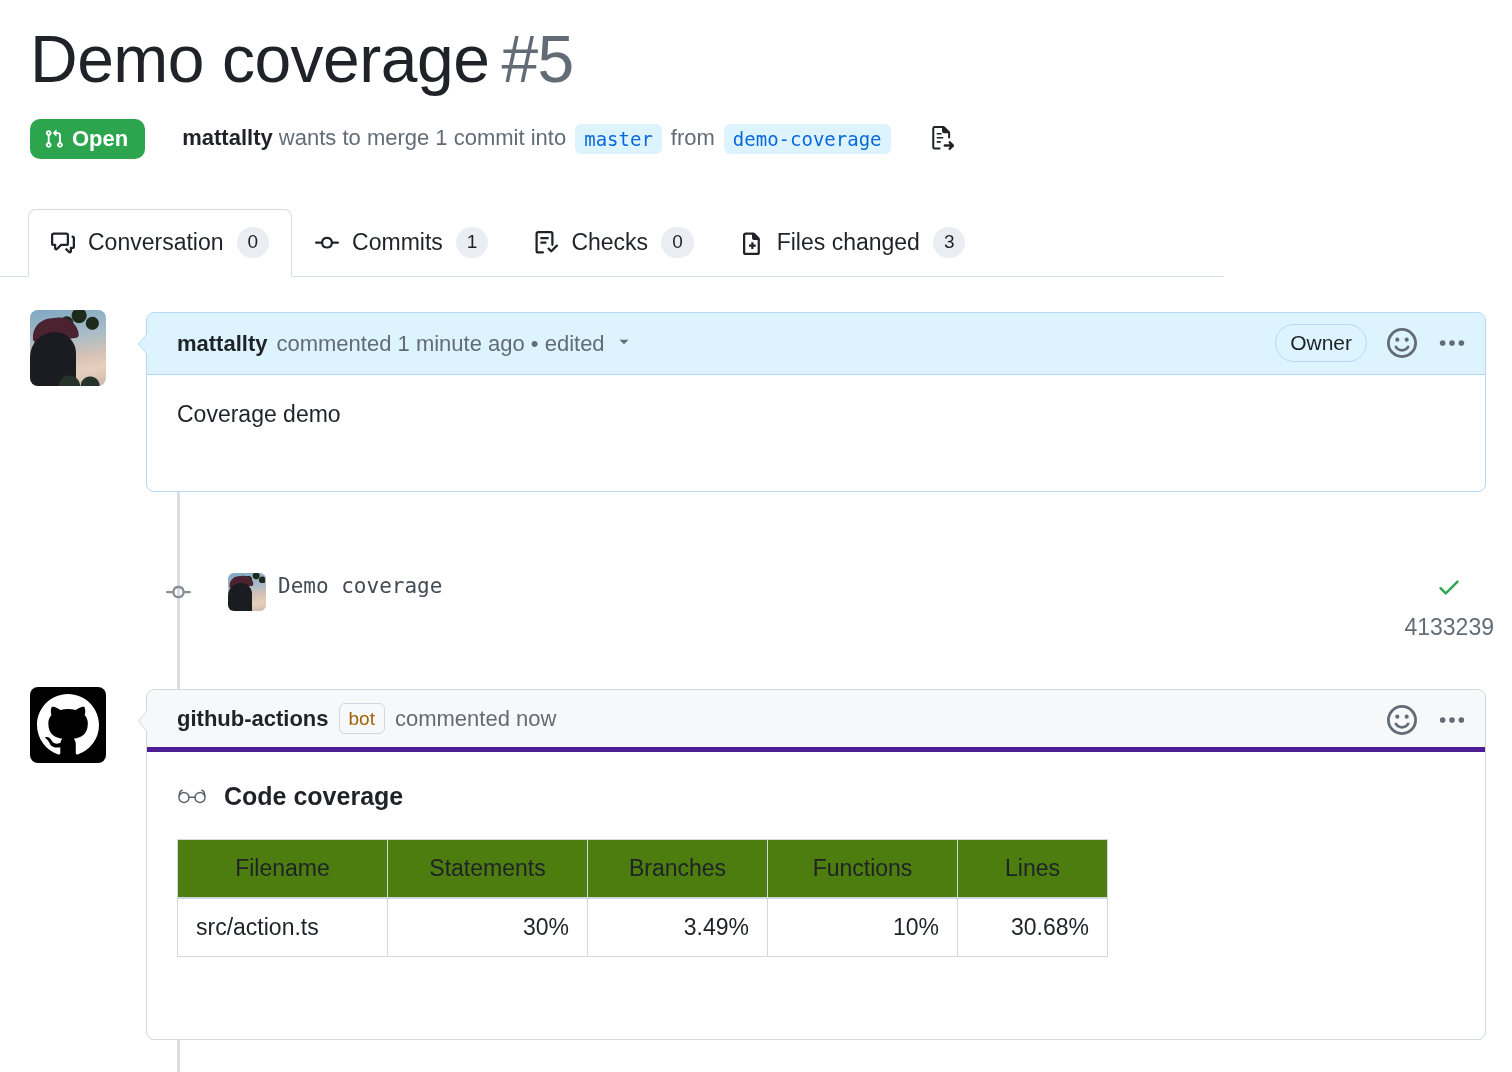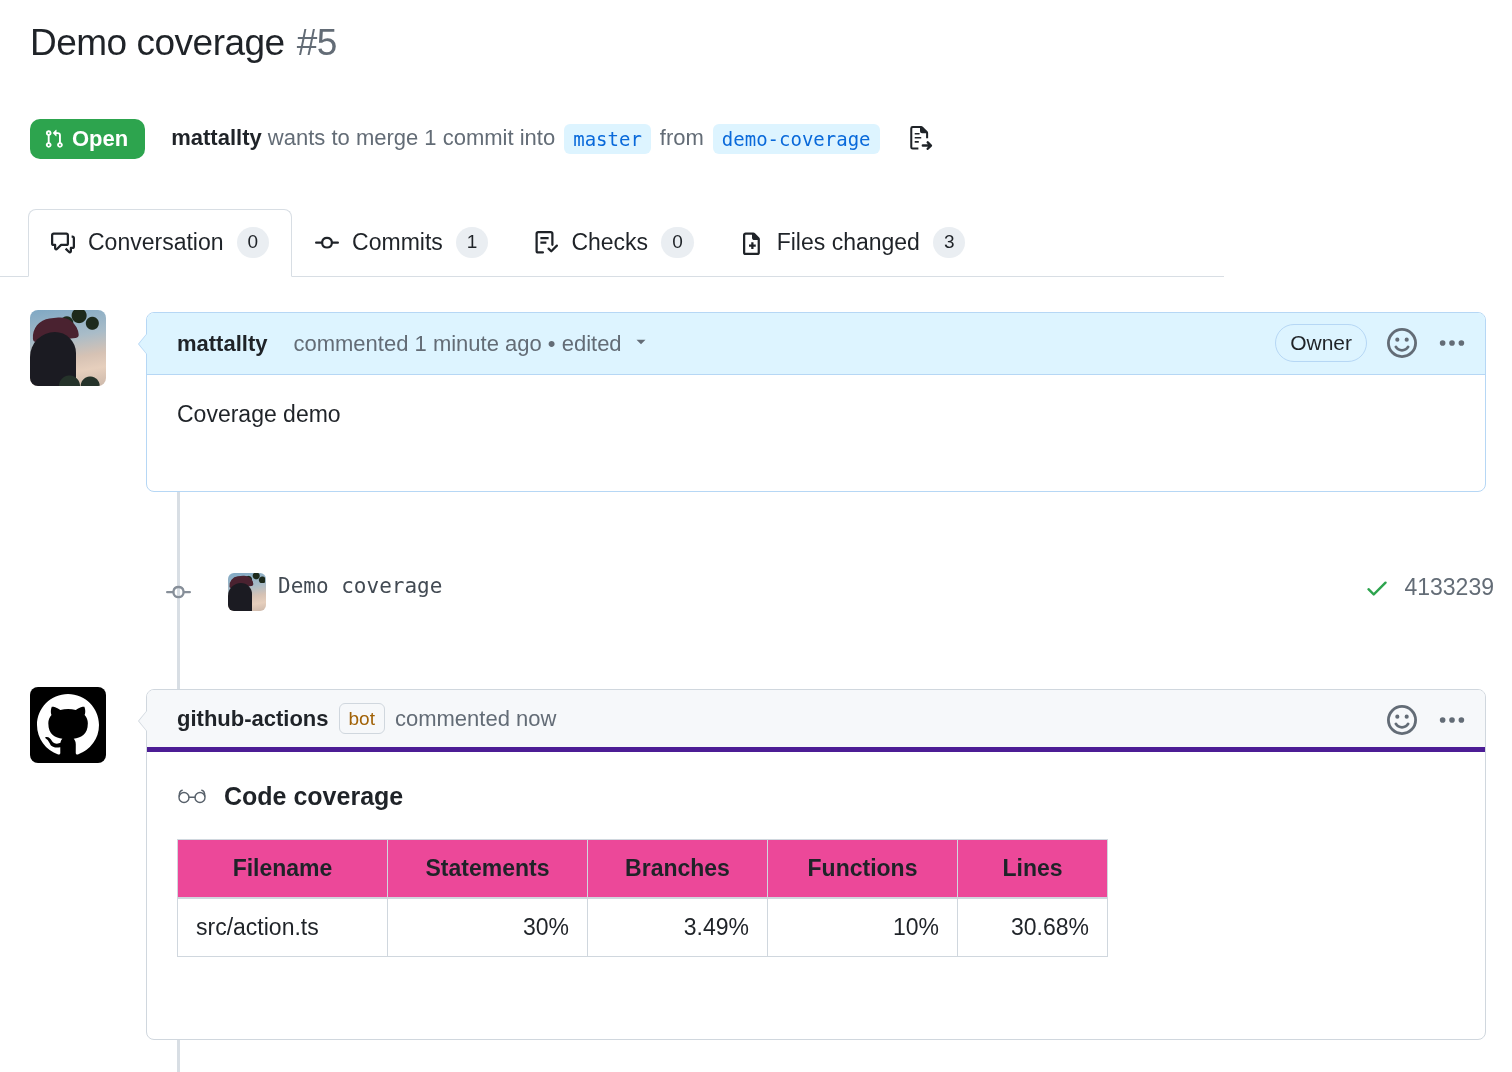--- a/index.html
+++ b/index.html
@@ -9,30 +9,30 @@
     background: #ffffff;
     font-family: "Liberation Sans", sans-serif;
     color: #1f2328;
     overflow: hidden;
   }
   .page { position: relative; width: 1512px; height: 1072px; }
 
   
   .title-row {
     position: absolute; left: 30px; top: 22px;
-    font-size: 37px; line-height: 1.15; font-weight: 400;
+    font-size: 66px; line-height: 1.15; font-weight: 400;
     letter-spacing: -0.5px; white-space: nowrap;
   }
   .title-text { color: #1f2328; }
   .title-num { color: #636c76; margin-left: 12px; }
 
   
   .subhead {
     position: absolute; left: 30px; top: 119px;
-    display: flex; align-items: center; gap: 4px;
+    display: flex; align-items: center; gap: 15px;
     font-size: 22px; color: #636c76; white-space: nowrap;
   }
   .state-badge {
     display: inline-flex; align-items: center; gap: 8px;
     background: #2da44e; color: #ffffff;
     border-radius: 10px; padding: 9px 17px 9px 14px;
     font-size: 22px; font-weight: 700; line-height: 1;
   }
   .state-badge svg { display: block; }
   .subhead .txt { margin-left: 22px; }
@@ -114,21 +114,21 @@
   .comment.blue { border: 1px solid #b6d7f5; }
   .comment.gray { border: 1px solid #d0d7de; }
   .comment-head {
     display: flex; align-items: center; height: 62px;
     padding: 0 18px 0 30px; border-radius: 7px 7px 0 0;
     font-size: 22px; color: #636c76; position: relative;
   }
   .comment.blue .comment-head { background: #ddf4ff; border-bottom: 1px solid #b6d7f5; }
   .comment.gray .comment-head { background: #f6f8fa; border-bottom: 5px solid #4c1d95; }
   .comment-head .who { color: #1f2328; font-weight: 700; }
-  .comment-head .meta { margin-left: 26px; }
+  .comment-head .meta { margin-left: 9px; }
   .bot-tag {
     display: inline-block; border: 1px solid #d0d7de; border-radius: 6px;
     padding: 2px 9px; font-size: 19px; color: #a16207; margin: 0 10px;
     background: transparent; line-height: 1.35;
   }
   .edited-caret { margin-left: 10px; display: inline-block; color: #636c76; }
   .head-right {
     position: absolute; right: 18px; top: 0; height: 60px;
     display: flex; align-items: center; gap: 20px;
   }
@@ -173,41 +173,41 @@
                 radial-gradient(circle at 60% 40%, #1d2a1c 0 3px, transparent 4px),
                 radial-gradient(circle at 88% 75%, #1d2a1c 0 3px, transparent 4px); }
   .commit-msg {
     position: absolute; left: 278px; top: 574px;
     font-family: "DejaVu Sans Mono", monospace; font-size: 21px; color: #424a53;
     white-space: pre;
   }
   .commit-status {
     position: absolute; right: 18px; top: 574px;
     display: flex; align-items: center; gap: 14px;
-    font-size: 23px; color: #636c76;
+    font-size: 23px; color: #636c76; flex-direction: column;
   }
   .check-ico { color: #2da44e; display: inline-flex; }
 
   
   .cov-title {
     display: flex; align-items: center; gap: 17px;
     font-size: 25px; font-weight: 700; color: #1f2328;
     margin: 0 0 28px 0;
   }
   .glasses { font-size: 22px; color: #57606a; line-height: 1; }
   table.cov {
     border-collapse: collapse;
     font-size: 23px;
   }
   table.cov th, table.cov td {
     border: 1px solid #d0d7de;
     padding: 13px 18px;
     line-height: 1.35;
   }
-  table.cov th { font-weight: 700; text-align: center; background: #ec4899; }
+  table.cov th { font-weight: 400; text-align: center; background: #4d7c0f; }
   table.cov th:first-child { text-align: center; }
   table.cov td { text-align: right; }
   table.cov td:first-child { text-align: left; }
   table.cov thead tr th { border-bottom: 2px solid #d0d7de; }
 </style>
 </head>
 <body>
 
 <div class="page">
 

